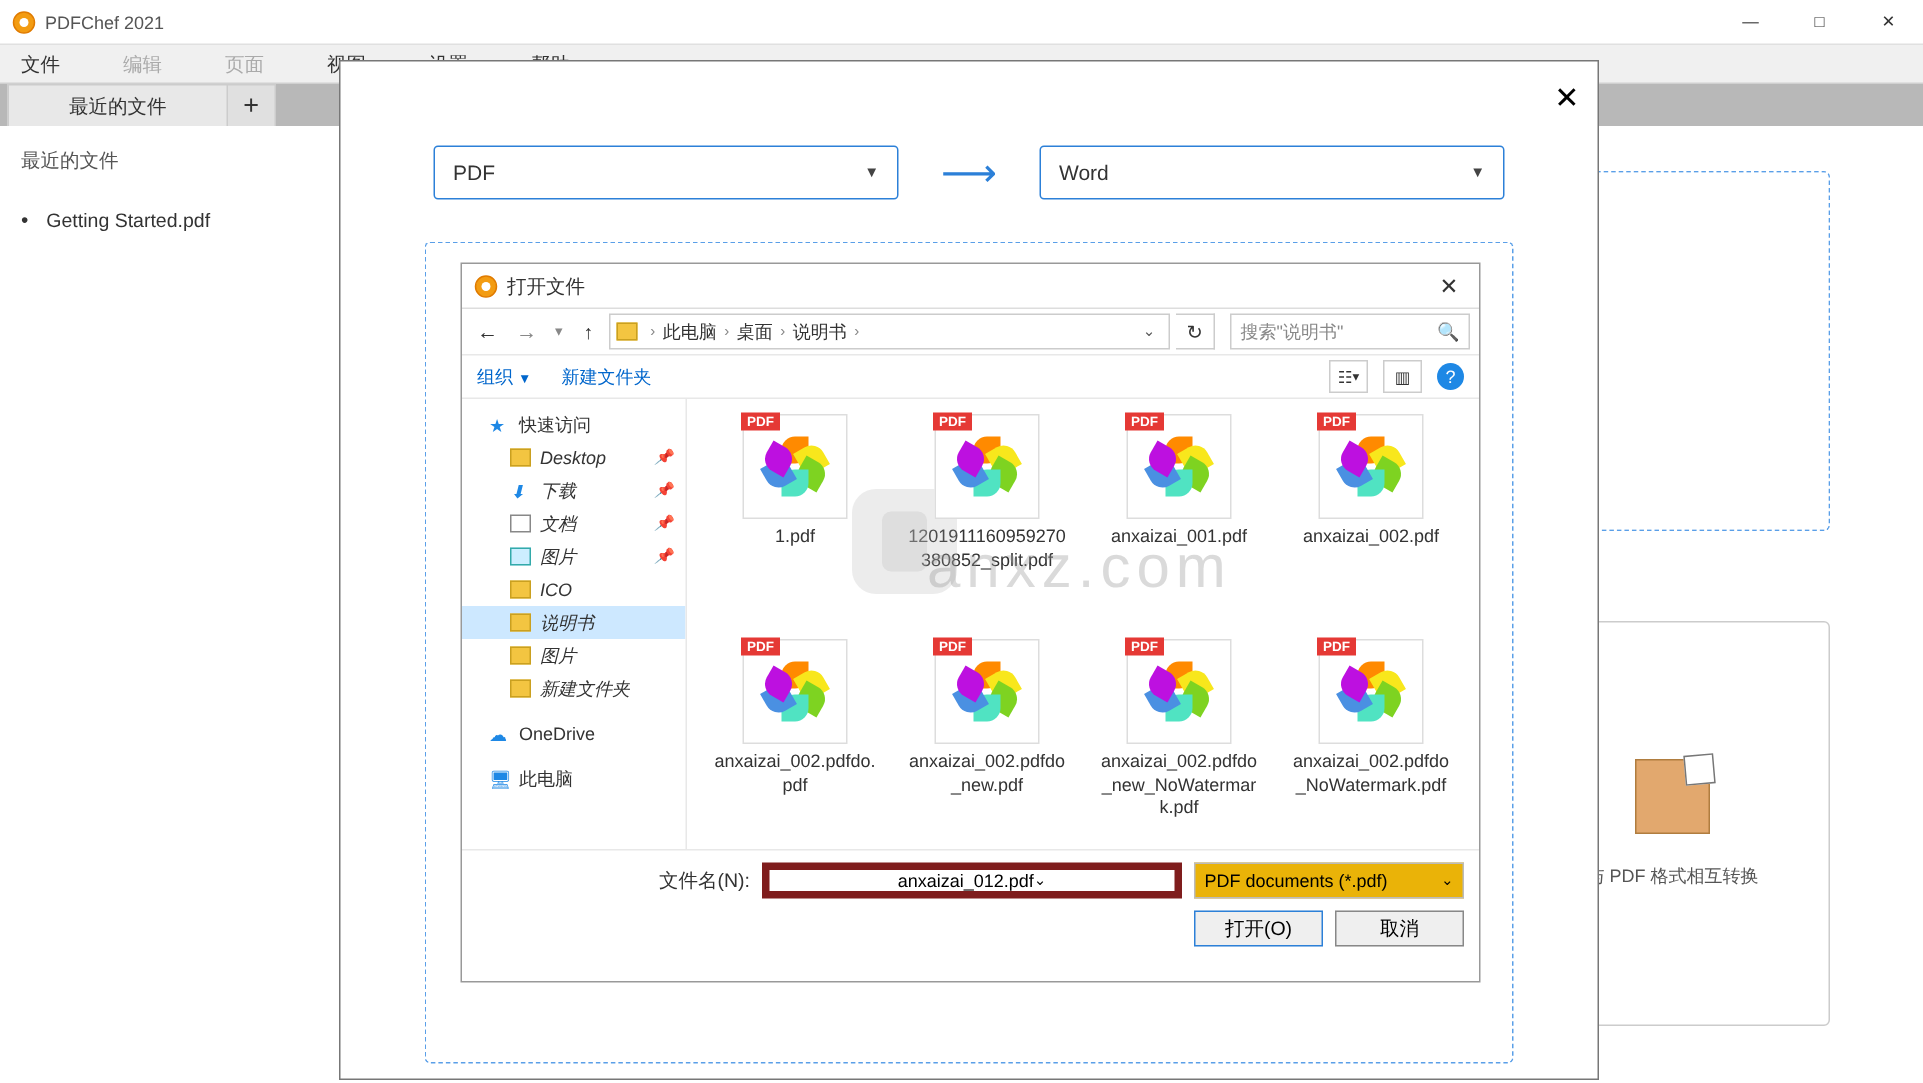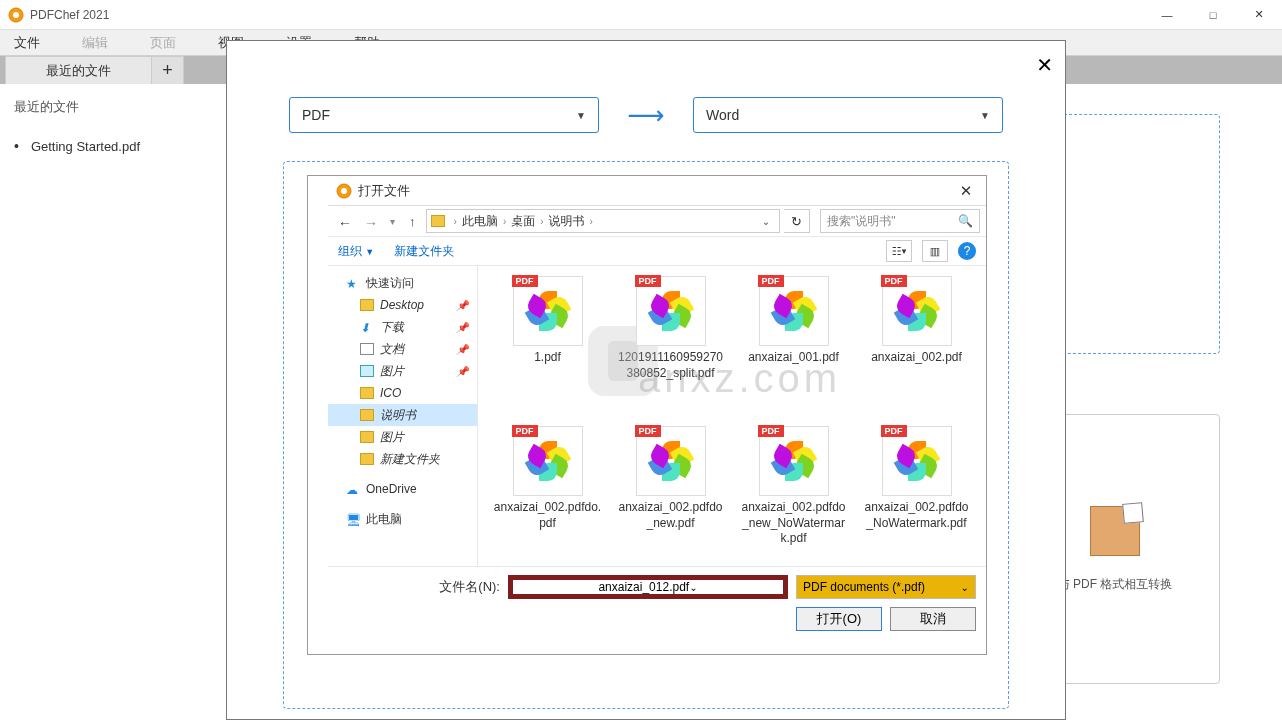--- a/index.html
+++ b/index.html
@@ -42,21 +42,21 @@
   
   .fmt-row { position: absolute; top: 56px; left: 62px; right: 62px; display: flex; align-items: center; justify-content: space-between; }
   .fmt-sel { width: 310px; height: 36px; border: 1px solid #2c80d8; border-radius: 3px; display: flex; align-items: center; padding: 0 12px; font-size: 14px; color: #333; justify-content: space-between; }
   .fmt-sel .caret { font-size: 10px; color: #444; }
   .fmt-arrow { color: #2c80d8; font-size: 26px; }
 
   
   .dashed-region { position: absolute; top: 120px; left: 56px; right: 56px; bottom: 10px; border: 1px dashed #5a9fe8; border-radius: 4px; }
 
   
-  .file-dlg { position: absolute; top: 134px; left: 80px; width: 680px; height: 480px; background: #fff; border: 1px solid #999; padding-left: 20px; }
+  .file-dlg { position: absolute; top: 134px; left: 80px; width: 680px; height: 480px; background: #fff; border: 1px solid #999; }
   .file-dlg .fd-title { height: 30px; border-bottom: 1px solid #ddd; display: flex; align-items: center; padding-left: 8px; font-size: 13px; color: #333; }
   .file-dlg .fd-title .app-icon { width:16px; height:16px; margin-right:6px; display:inline-flex; align-items:center; justify-content:center;}
   .file-dlg .fd-close { margin-left: auto; width: 40px; text-align: center; font-size: 15px; color: #333; }
 
   .fd-nav { height: 30px; display: flex; align-items: center; padding: 0 6px; gap: 4px; font-size: 13px; color: #333; }
   .fd-nav .arr { color: #888; padding: 0 4px; font-size:14px;}
   .fd-nav .arr.active { color: #333; }
   .fd-nav .up { padding: 0 6px; }
   .fd-nav .path-box { flex: 1; height: 24px; border: 1px solid #ccc; display: flex; align-items: center; padding: 0 4px; gap: 2px; font-size: 12px; }
   .fd-nav .path-box .fldr { width:14px; height:12px; background:#f3c541; border:1px solid #caa020; margin-right:4px;}

